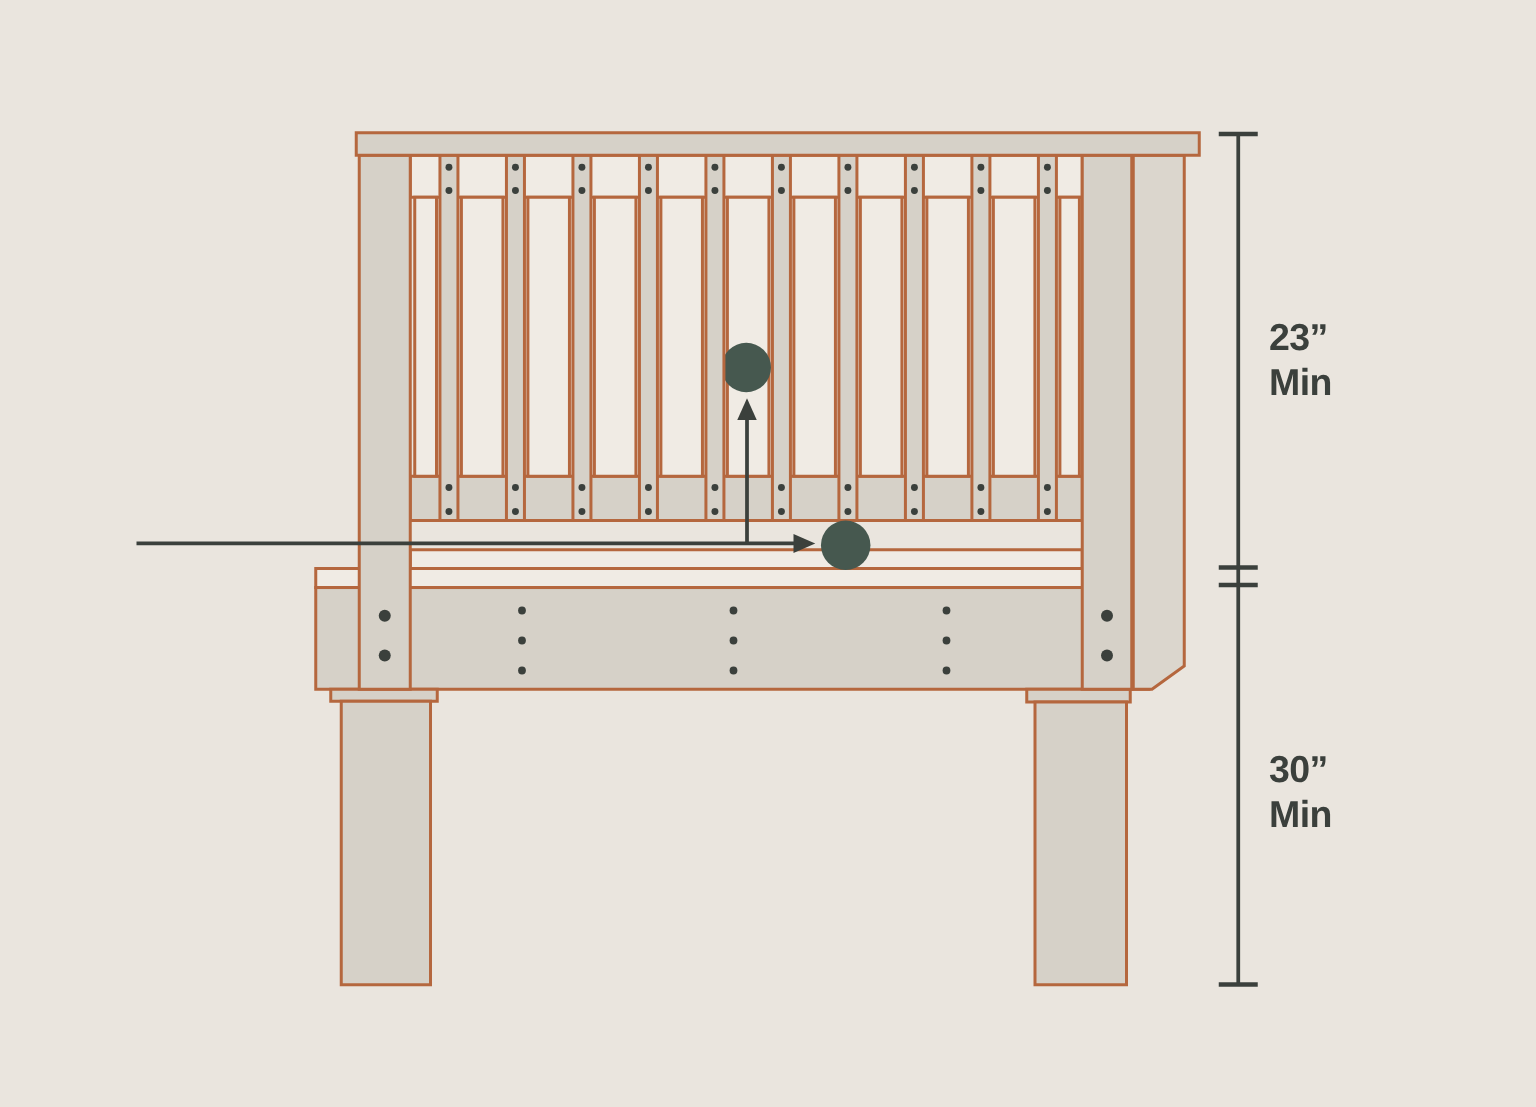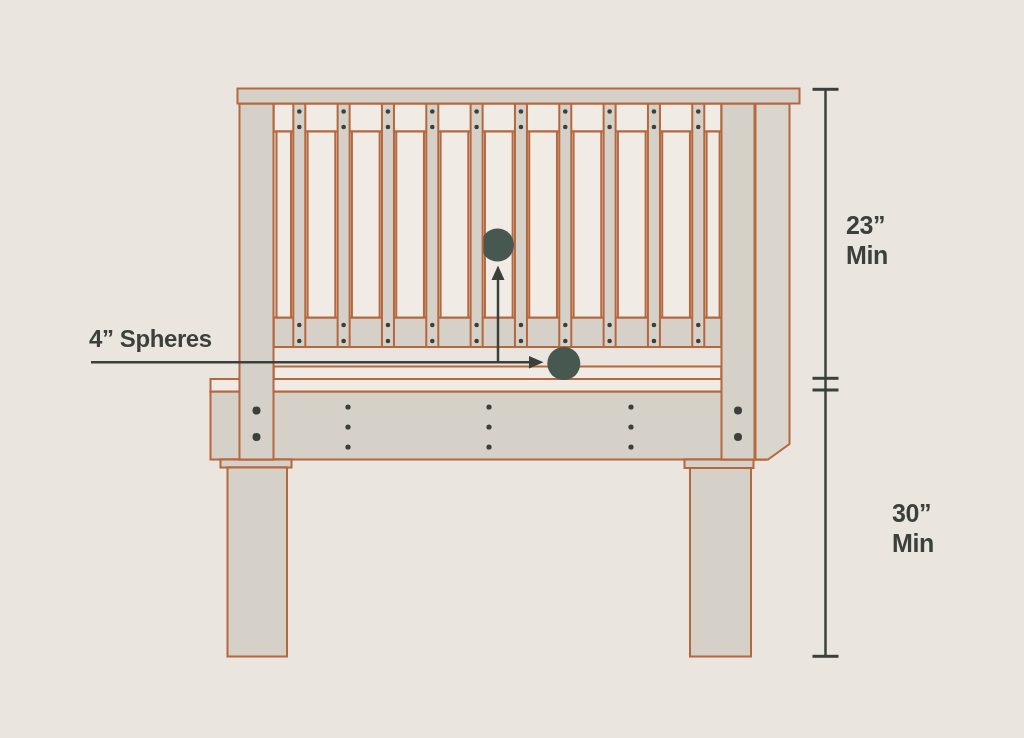--- a/index.html
+++ b/index.html
@@ -125,24 +125,23 @@
       <line x1="812.5" y1="89.3" x2="838.5" y2="89.3" stroke="#3b403c" stroke-width="3"></line>
       <line x1="812.5" y1="378.3" x2="838.5" y2="378.3" stroke="#3b403c" stroke-width="3"></line>
       <line x1="812.5" y1="390" x2="838.5" y2="390" stroke="#3b403c" stroke-width="3"></line>
       <line x1="812.5" y1="656.3" x2="838.5" y2="656.3" stroke="#3b403c" stroke-width="3"></line>
       <line x1="91" y1="362.3" x2="533" y2="362.3" stroke="#3b403c" stroke-width="2.5"></line>
       <polygon points="543.5,362.3 529,356 529,368.6" fill="#3b403c"></polygon>
       <line x1="498" y1="362.3" x2="498" y2="278" stroke="#3b403c" stroke-width="2.5"></line>
       <polygon points="498,265.5 491.5,280 504.5,280" fill="#3b403c"></polygon>
     </svg>
 
-  <div class="label spheres-label" style="color: rgb(59, 64, 60);">4” Spheres</div>
 
   <div class="label dim-label dim-upper" style="color: rgb(59, 64, 60);">
     <div>23”</div>
     <div>Min</div>
   </div>
 
-  <div class="label dim-label dim-lower" style="color: rgb(59, 64, 60); margin-left: 46px;">
+  <div class="label dim-label dim-lower" style="color: rgb(59, 64, 60);">
     <div>30”</div>
     <div>Min</div>
   </div>
 </div>
 
 </body></html>

